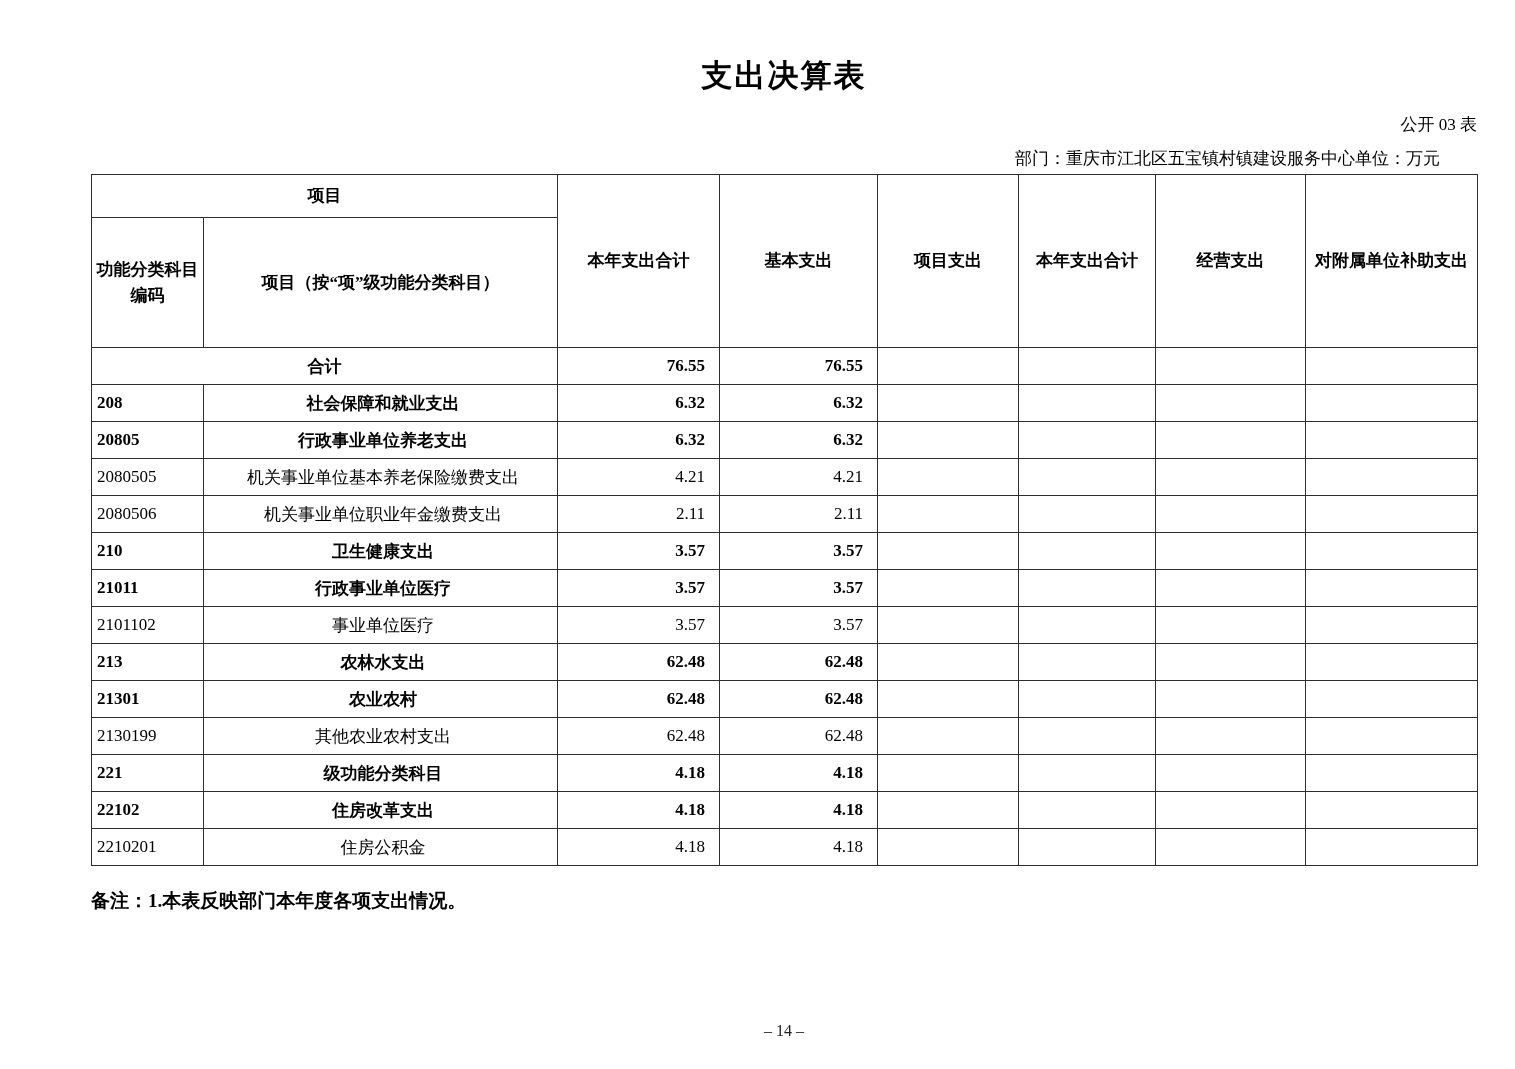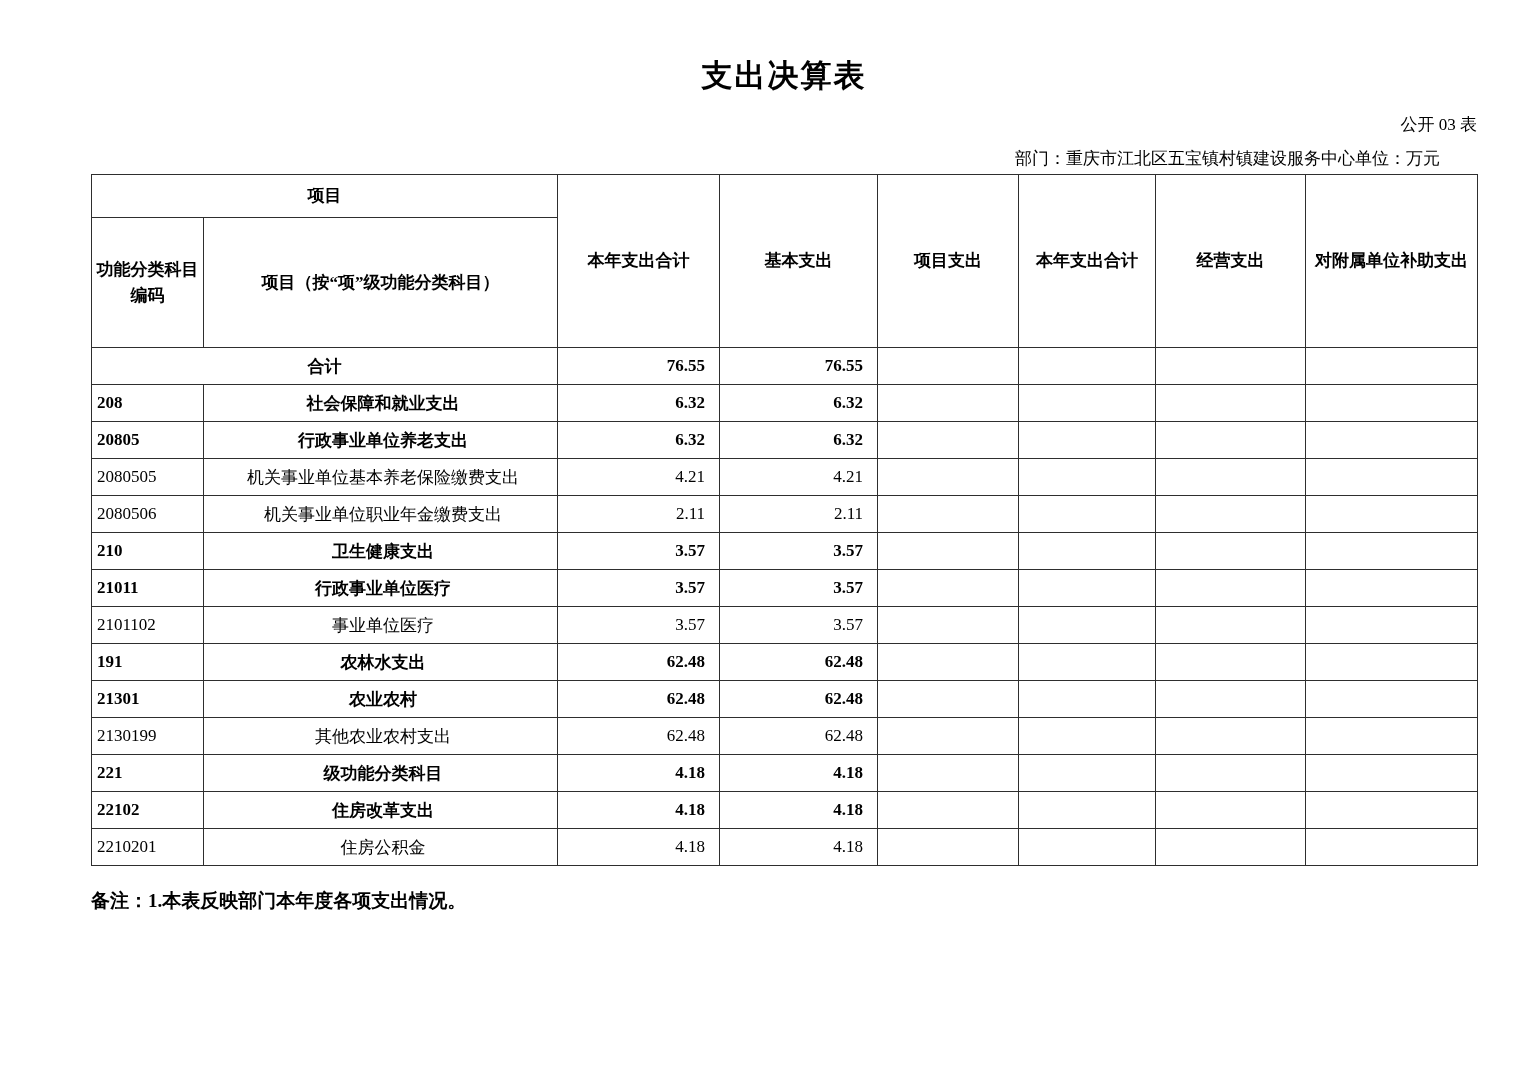--- a/index.html
+++ b/index.html
@@ -209,21 +209,21 @@
           <td class="code">2101102</td>
           <td class="name">事业单位医疗</td>
           <td class="num">3.57</td>
           <td class="num">3.57</td>
           <td class="num"></td>
           <td class="num"></td>
           <td class="num"></td>
           <td class="num"></td>
         </tr>
         <tr>
-          <td class="code bold">191</td>
+          <td class="code bold">213</td>
           <td class="name bold">农林水支出</td>
           <td class="num bold">62.48</td>
           <td class="num bold">62.48</td>
           <td class="num bold"></td>
           <td class="num bold"></td>
           <td class="num bold"></td>
           <td class="num bold"></td>
         </tr>
         <tr>
           <td class="code bold">21301</td>
@@ -275,14 +275,15 @@
           <td class="num"></td>
           <td class="num"></td>
         </tr>
       </tbody>
   </table>
 
   <div class="notes">
       <div class="note-line">备注：1.本表反映部门本年度各项支出情况。</div>
     </div>
 
+  <div class="page-number">– 14 –</div>
 
 </div>
 
 </body></html>

